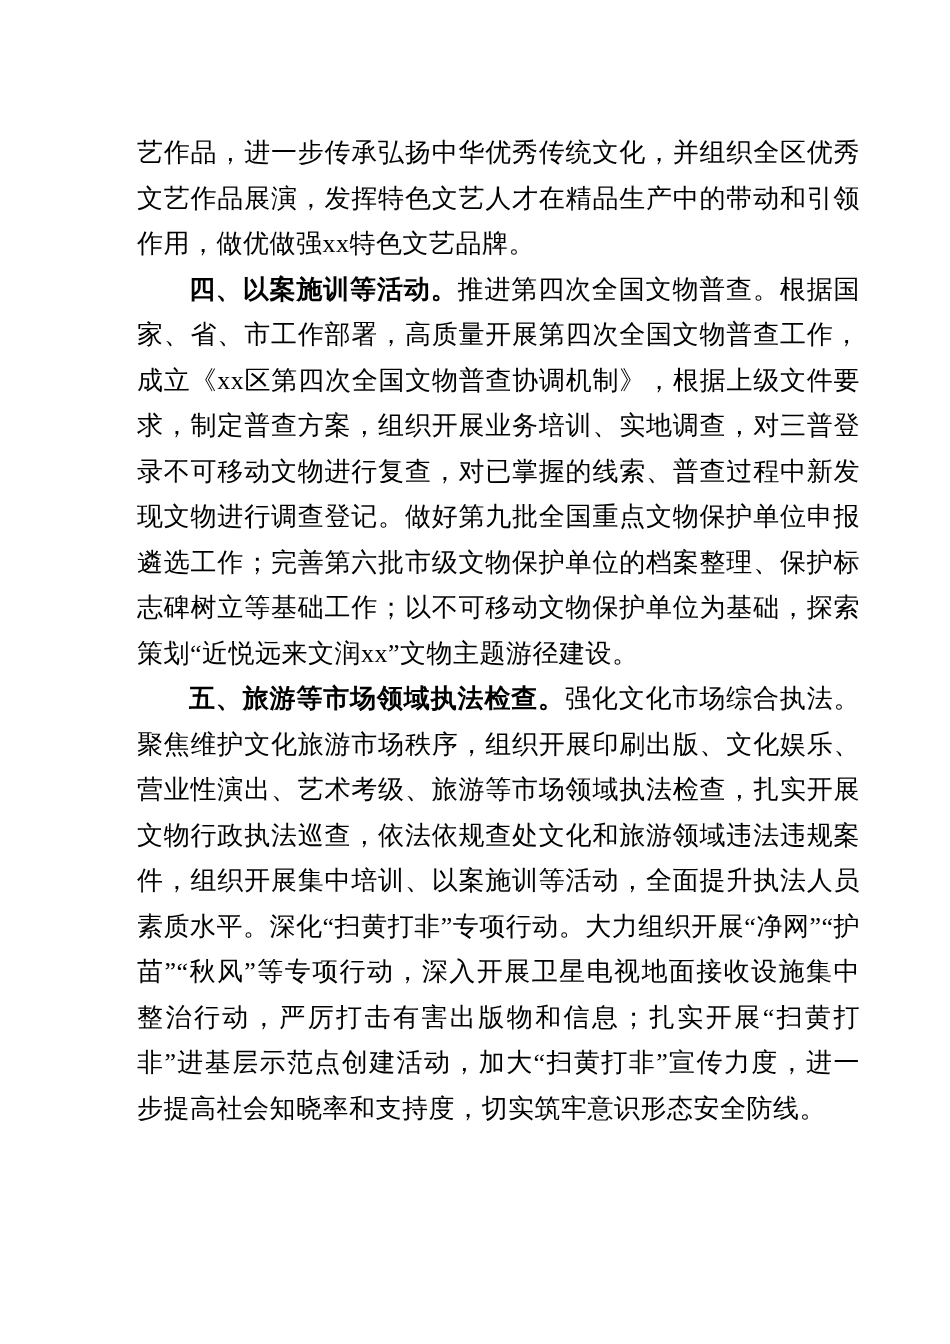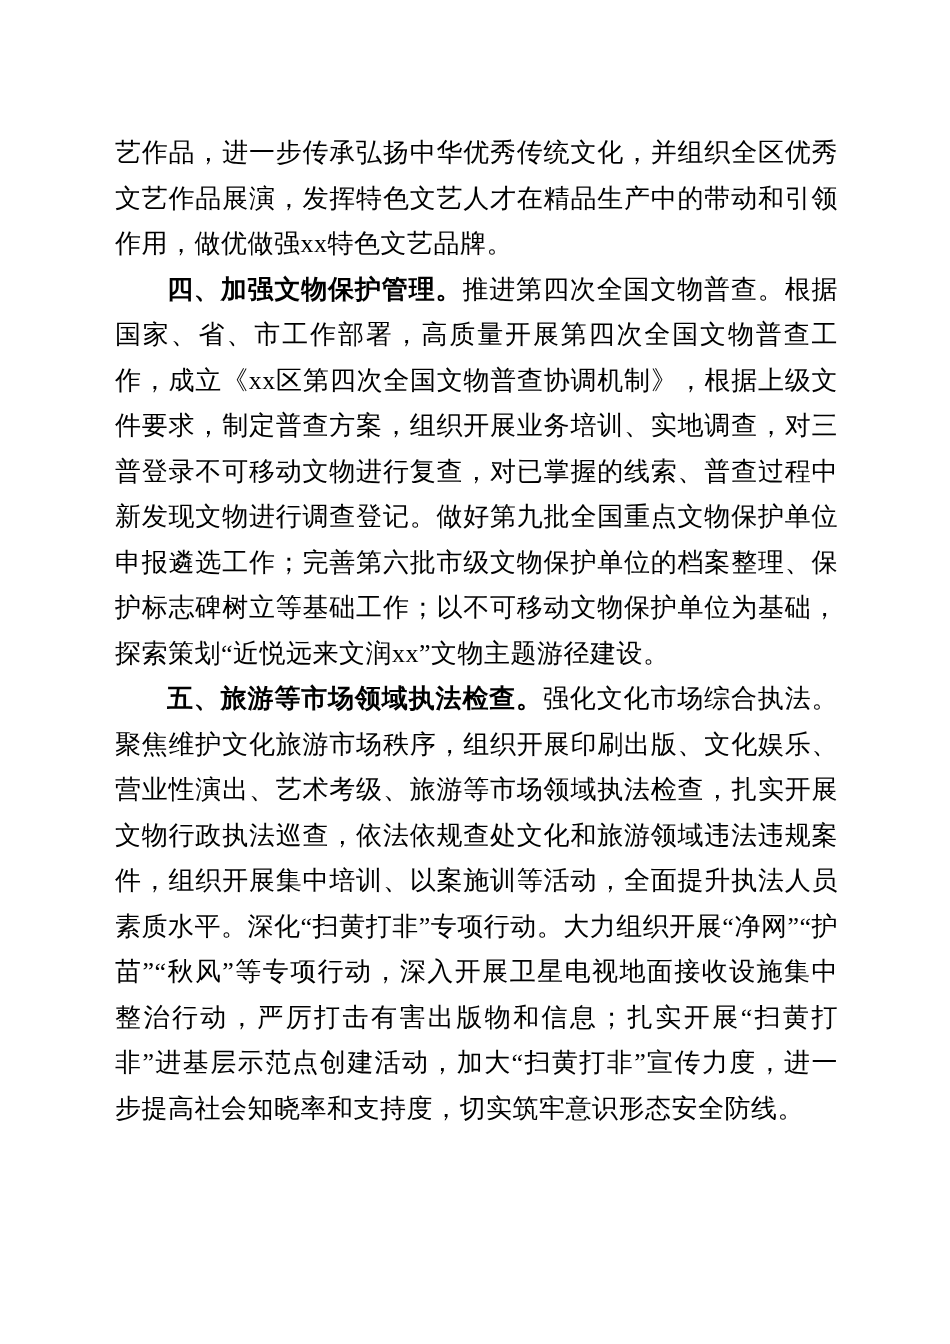--- a/index.html
+++ b/index.html
@@ -11,20 +11,21 @@
     position: relative;
     width: 950px;
     height: 1344px;
     background: #ffffff;
     box-sizing: border-box;
     padding: 130px 112px 0 115px;
     overflow: hidden;
   }
   .content {
     width: 100%;
+    margin-left: 22px;
   }
   .para {
     margin: 0;
     padding: 0;
     font-family: "Liberation Serif", "DejaVu Serif", serif;
     font-size: 26px;
     line-height: 45.5px;
     color: #000000;
     text-align: justify;
     text-align-last: left;
@@ -36,16 +37,16 @@
   .run-bold {
     font-weight: 700;
   }
 </style>
 </head>
 <body>
 
 <div class="page">
   <div class="content" id="doc-content">
       <p class="para"><span class="run-regular">艺作品，进一步传承弘扬中华优秀传统文化，并组织全区优秀文艺作品展演，发挥特色文艺人才在精品生产中的带动和引领作用，做优做强xx特色文艺品牌。</span></p>
-      <p class="para indent"><span class="run-bold">四、加强文物保护管理。</span><span class="run-regular">推进第四次全国文物普查。根据国家、省、市工作部署，高质量开展第四次全国文物普查工作，成立《xx区第四次全国文物普查协调机制》，根据上级文件要求，制定普查方案，组织开展业务培训、实地调查，对三普登录不可移动文物进行复查，对已掌握的线索、普查过程中新发现文物进行调查登记。做好第九批全国重点文物保护单位申报遴选工作；完善第六批市级文物保护单位的档案整理、保护标志碑树立等基础工作；以不可移动文物保护单位为基础，探索策划“近悦远来文润xx”文物主题游径建设。</span></p>
+      <p class="para indent"><span class="run-bold">四、以案施训等活动。</span><span class="run-regular">推进第四次全国文物普查。根据国家、省、市工作部署，高质量开展第四次全国文物普查工作，成立《xx区第四次全国文物普查协调机制》，根据上级文件要求，制定普查方案，组织开展业务培训、实地调查，对三普登录不可移动文物进行复查，对已掌握的线索、普查过程中新发现文物进行调查登记。做好第九批全国重点文物保护单位申报遴选工作；完善第六批市级文物保护单位的档案整理、保护标志碑树立等基础工作；以不可移动文物保护单位为基础，探索策划“近悦远来文润xx”文物主题游径建设。</span></p>
       <p class="para indent"><span class="run-bold">五、旅游等市场领域执法检查。</span><span class="run-regular">强化文化市场综合执法。聚焦维护文化旅游市场秩序，组织开展印刷出版、文化娱乐、营业性演出、艺术考级、旅游等市场领域执法检查，扎实开展文物行政执法巡查，依法依规查处文化和旅游领域违法违规案件，组织开展集中培训、以案施训等活动，全面提升执法人员素质水平。深化“扫黄打非”专项行动。大力组织开展“净网”“护苗”“秋风”等专项行动，深入开展卫星电视地面接收设施集中整治行动，严厉打击有害出版物和信息；扎实开展“扫黄打非”进基层示范点创建活动，加大“扫黄打非”宣传力度，进一步提高社会知晓率和支持度，切实筑牢意识形态安全防线。</span></p>
     </div>
 </div>
 
 </body></html>

